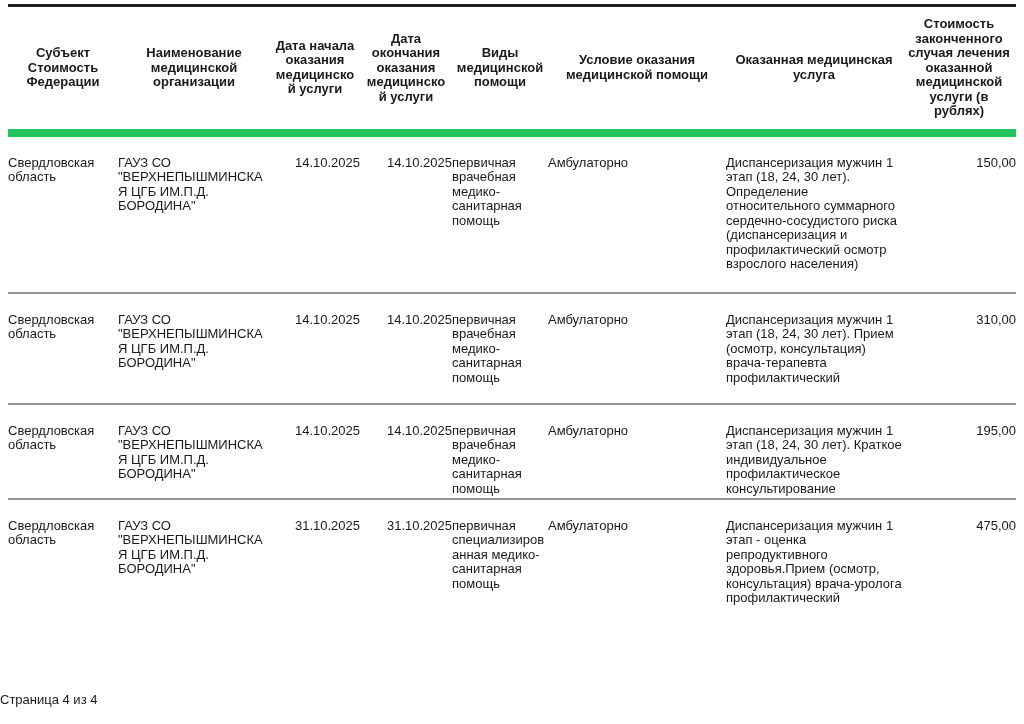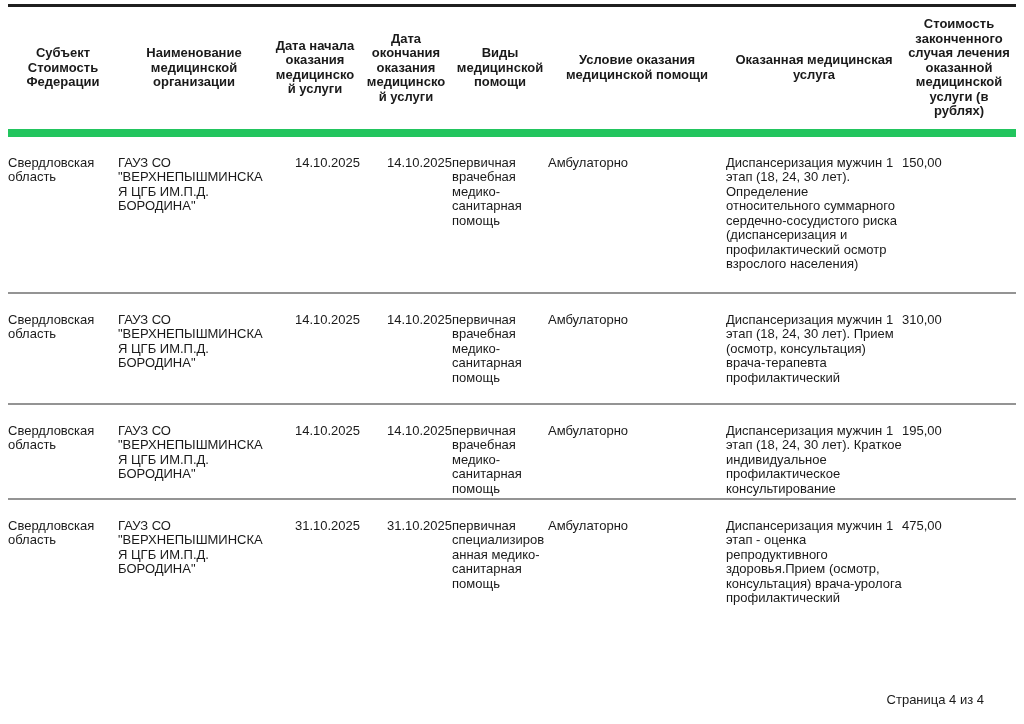--- a/index.html
+++ b/index.html
@@ -56,30 +56,30 @@
   table.report tbody tr.row-4 td { border-bottom: none; }
 
   
   td.c-region       { padding-left: 4px;  padding-right: 10px; }
   td.c-organization { padding-right: 8px; }
   td.c-start-date   { text-align: right; padding-right: 6px; }
   td.c-end-date     { text-align: right; padding-right: 4px; }
   td.c-care-type    { padding-left: 10px; padding-right: 6px; margin-top: 12px; }
   td.c-condition    { padding-left: 12px; padding-right: 10px; }
   td.c-service      { padding-left: 10px; padding-right: 6px; margin-top: 15px; }
-  td.c-cost         { padding-right: 12px; }
+  td.c-cost         { text-align: right; padding-right: 12px; }
 
   .footer {
     position: absolute;
     left: 0;
     top: 692px;
     width: 1024px;
-    padding-right: 40px;
+    padding-right: 28px;
     box-sizing: border-box;
-    text-align: right;
+    text-align: left;
     font-size: 13px;
     color: #1a1a1a;
   }
 </style>
 </head>
 <body>
 
 <div class="page">
 
   <table class="report">

